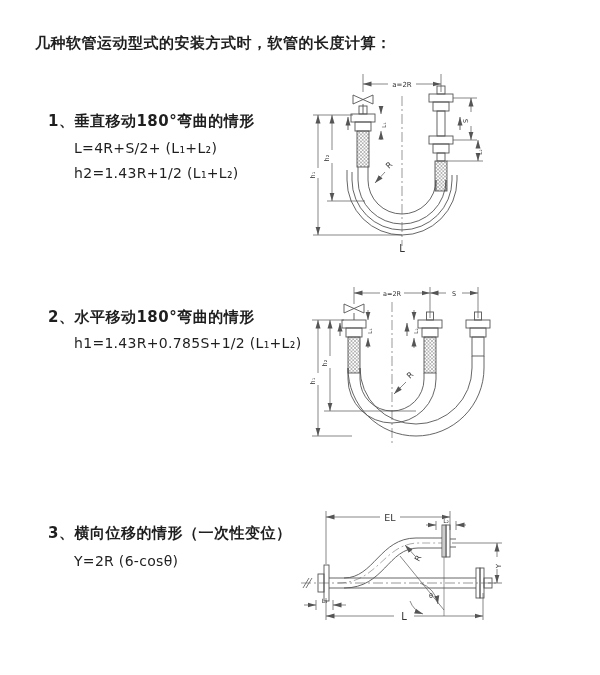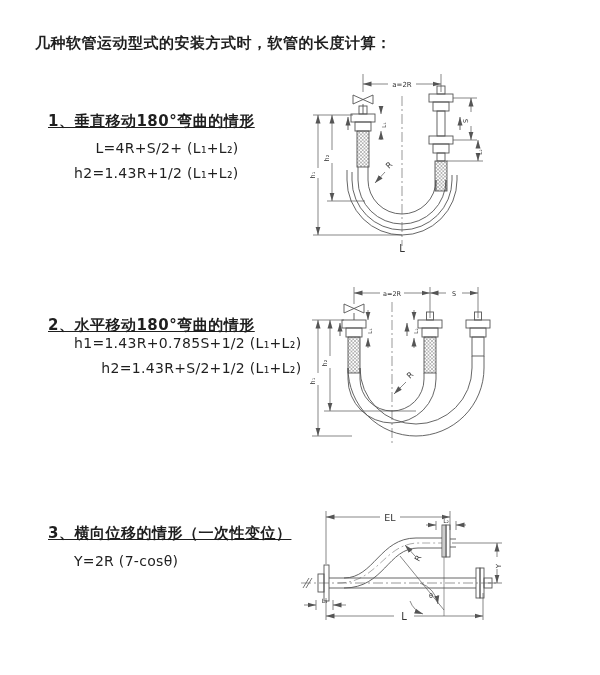--- a/index.html
+++ b/index.html
@@ -4,27 +4,27 @@
 <style>
   html,body{margin:0;padding:0;}
   body{
     width:600px;height:675px;background:#ffffff;position:relative;overflow:hidden;
     font-family:"DejaVu Sans","Liberation Sans",sans-serif;color:#1f1f1f;
   }
   .page-title{
     position:absolute;left:35px;top:34px;font-size:15px;font-weight:bold;letter-spacing:.5px;
   }
   .section-heading{
-    position:absolute;font-size:15px;font-weight:bold;letter-spacing:.5px;white-space:nowrap;text-decoration:underline;
+    position:absolute;font-size:15px;font-weight:bold;letter-spacing:.5px;white-space:nowrap;
   }
-  .formula-block{position:absolute;font-size:14px;line-height:25px;letter-spacing:.3px;white-space:nowrap;text-align:right;}
+  .formula-block{position:absolute;font-size:14px;line-height:25px;letter-spacing:.3px;white-space:nowrap;}
   .formula-block div{height:25px;}
   #s1-head{left:48px;top:112px;}
   #s1-formulas{left:74px;top:136px;}
-  #s2-head{left:48px;top:316px;}
+  #s2-head{left:48px;top:308px;}
   #s2-formulas{left:74px;top:331px;}
   #s3-head{left:48px;top:524px;}
   #s3-formulas{left:74px;top:548px;line-height:26px;}
   .diagram{position:absolute;}
   #diagram-1{left:305px;top:68px;}
   #diagram-2{left:306px;top:278px;}
   #diagram-3{left:298px;top:498px;}
   svg text{fill:#333;font-family:"DejaVu Sans","Liberation Sans",sans-serif;}
 </style>
 </head>
@@ -34,26 +34,25 @@
 
 <div class="section-heading" id="s1-head">1、垂直移动180°弯曲的情形</div>
 <div class="formula-block" id="s1-formulas">
   <div>L=4R+S/2+ (L₁+L₂)</div>
   <div>h2=1.43R+1/2 (L₁+L₂)</div>
 </div>
 
 <div class="section-heading" id="s2-head">2、水平移动180°弯曲的情形</div>
 <div class="formula-block" id="s2-formulas">
   <div>h1=1.43R+0.785S+1/2 (L₁+L₂)</div>
-  <div>h2=1.43R+S/2+1/2 (L₁+L₂)</div>
 </div>
 
 <div class="section-heading" id="s3-head">3、横向位移的情形（一次性变位）</div>
 <div class="formula-block" id="s3-formulas">
-  <div>Y=2R (7-cosθ)</div>
+  <div>Y=2R (6-cosθ)</div>
 </div>
 
 <svg class="diagram" id="diagram-1" width="290" height="195" viewBox="0 0 290 195">
   <defs>
     <marker id="a1" markerWidth="9" markerHeight="6" refX="8.5" refY="3" orient="auto" markerUnits="userSpaceOnUse">
       <path d="M0,0.5 L8.5,3 L0,5.5 Z" fill="#555"></path>
     </marker>
     <pattern id="hp1" patternUnits="userSpaceOnUse" width="3.5" height="3.5">
       <path d="M0,0 L3.5,3.5 M3.5,0 L0,3.5" stroke="#777" stroke-width="0.5"></path>
     </pattern>

